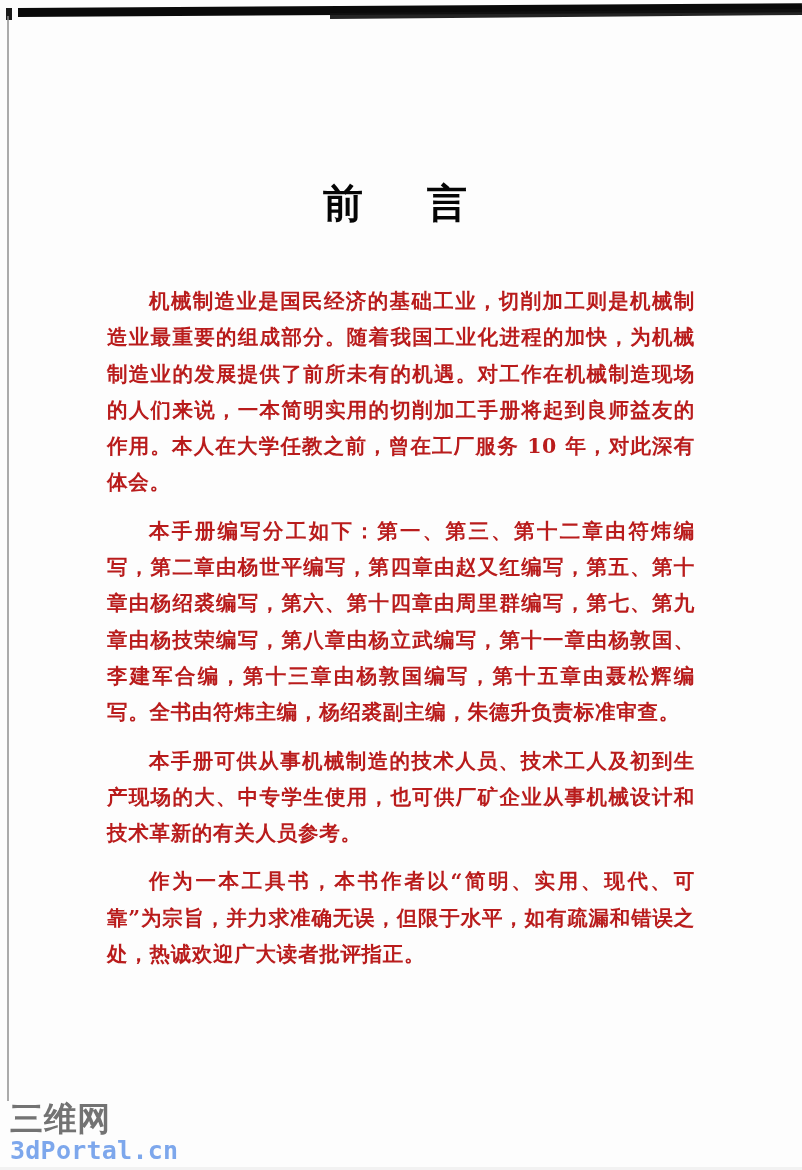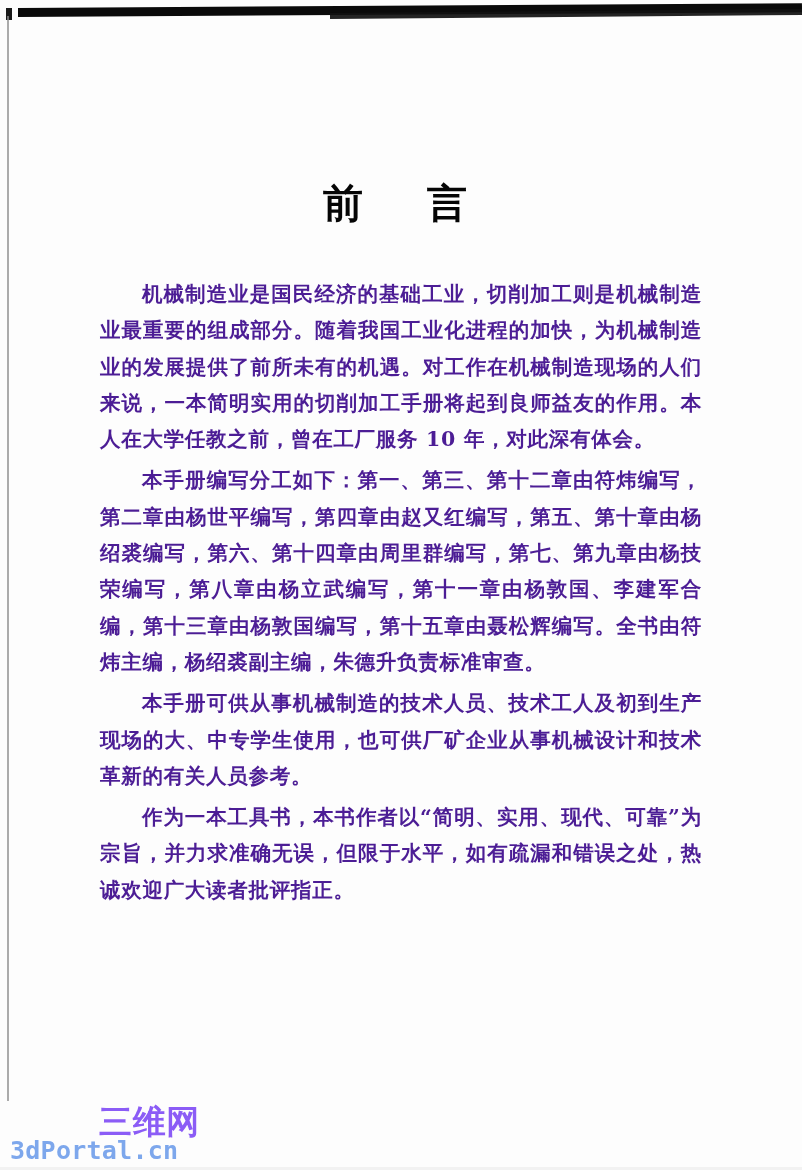--- a/index.html
+++ b/index.html
@@ -86,48 +86,47 @@
     font-family: "DejaVu Serif", "Liberation Serif", serif;
   }
 
   .body-block {
     margin: 0 auto;
     padding-top: 40px;
     width: 612px;
   }
 
   p.para {
-    margin: 5px;
+    margin: 12px;
     font-size: 20.5px;
     line-height: 36.3px;
-    color: #4c1d95;
+    color: #b91c1c;
     text-align: justify;
     text-align-last: left;
     text-indent: 2.05em;
     letter-spacing: 0.035em;
     font-weight: 600;
     font-family: "DejaVu Serif", "Liberation Serif", serif;
   }
 
   
   .watermark {
     position: absolute;
     left: 10px;
     bottom: 8px;
     width: 190px;
     user-select: none;
   }
   .wm-cn {
     font-size: 33px;
     line-height: 34px;
     font-weight: 700;
-    color: #8b5cf6;
+    color: #737373;
     letter-spacing: 0.02em;
-    font-family: Liberation Serif, serif;
-    text-align: right;
+    font-family: Liberation Mono, monospace;
   }
   .wm-en {
     font-size: 25px;
     line-height: 23px;
     font-weight: 700;
     color: #7da7ec;
     letter-spacing: 0.01em;
     font-family: "DejaVu Sans Mono", "Liberation Mono", monospace;
   }
 </style>

